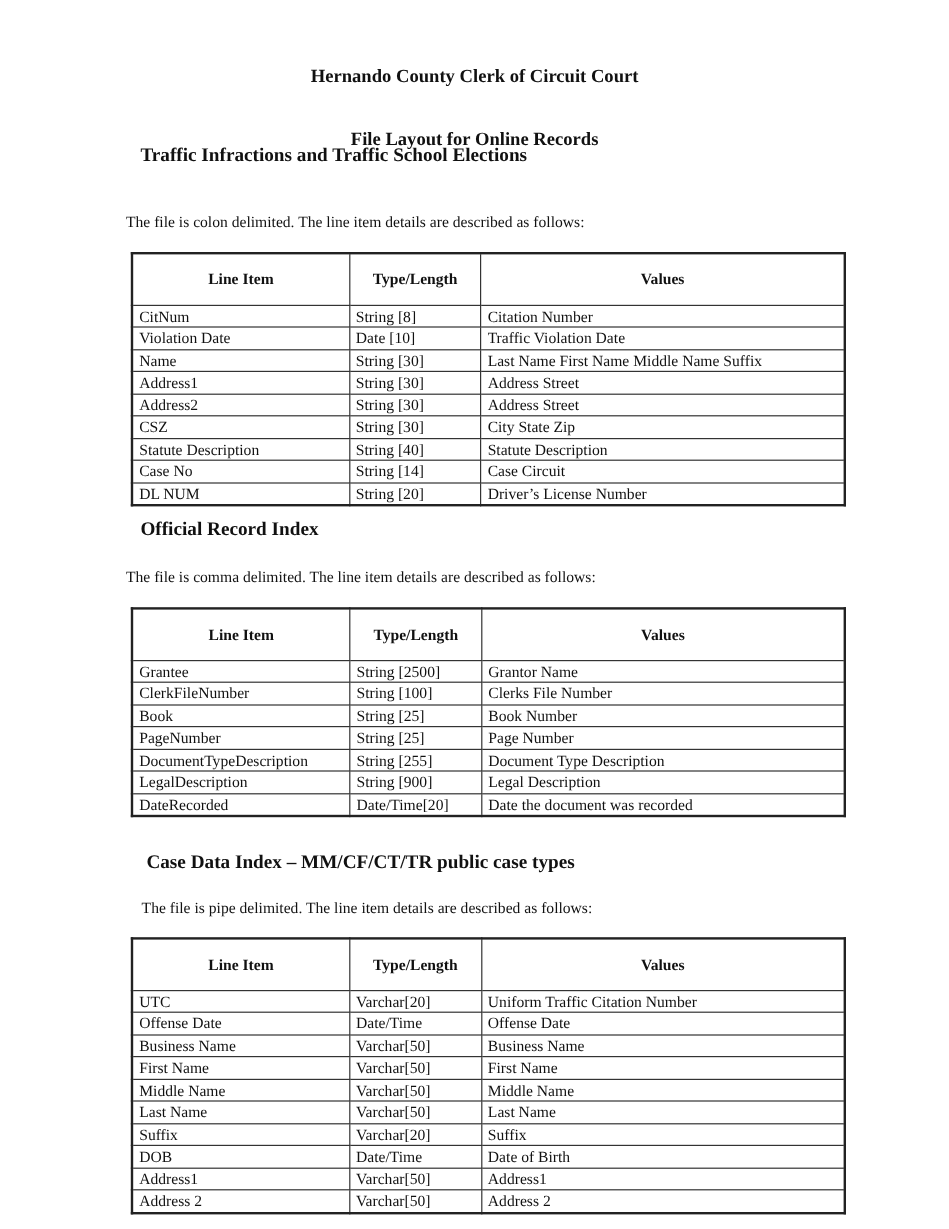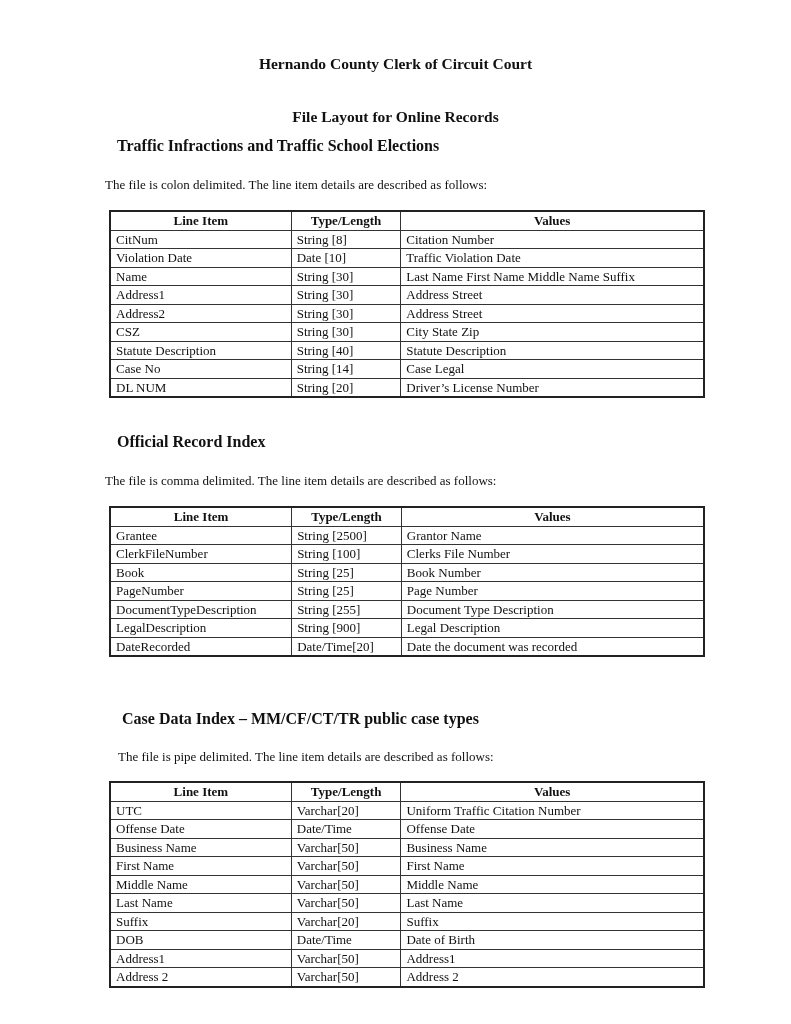--- a/index.html
+++ b/index.html
@@ -19,32 +19,32 @@
   }
   table.layout {
     position: absolute; left: 109px; width: 596px;
     border-collapse: collapse; font-size: 13px;
     border: 2px solid #222;
   }
   table.layout th, table.layout td {
     border: 1px solid #333; padding: 0 0 0 5px; height: 17.5px; line-height: 17px;
     text-align: left; white-space: nowrap; vertical-align: middle;
   }
-  table.layout th { text-align: center; font-weight: bold; padding: 0; }
+  table.layout th { text-align: center; font-weight: bold; padding: 12px; }
   col.c1 { width: 182px; }
   col.c2 { width: 110px; }
   col.c3 { width: 304px; }
 </style>
 </head>
 <body>
 
 <div class="title" style="top:54px;">Hernando County Clerk of Circuit Court</div>
 <div class="title" style="top:75px;margin-top:32px;">File Layout for Online Records</div>
 
-<div class="h2" style="top:136px;text-align:right;">Traffic Infractions and Traffic School Elections</div>
+<div class="h2" style="top:120px;text-align:right;">Traffic Infractions and Traffic School Elections</div>
 <div class="intro" style="top:177px;">The file is colon delimited. The line item details are described as follows:</div>
 <table class="layout" style="top:210px;">
   <colgroup>
       <col class="c1">
       <col class="c2">
       <col class="c3">
     </colgroup>
   <thead>
       <tr>
     <th>Line Item</th>
@@ -84,21 +84,21 @@
         <td>City State Zip</td>
       </tr>
       <tr>
         <td>Statute Description</td>
         <td>String [40]</td>
         <td>Statute Description</td>
       </tr>
       <tr>
         <td>Case No</td>
         <td>String [14]</td>
-        <td>Case Legal</td>
+        <td>Case Circuit</td>
       </tr>
       <tr>
         <td>DL NUM</td>
         <td>String [20]</td>
         <td>Driver’s License Number</td>
       </tr>
     </tbody>
 </table>
 
 <div class="h2" style="top:432px;">Official Record Index</div>

